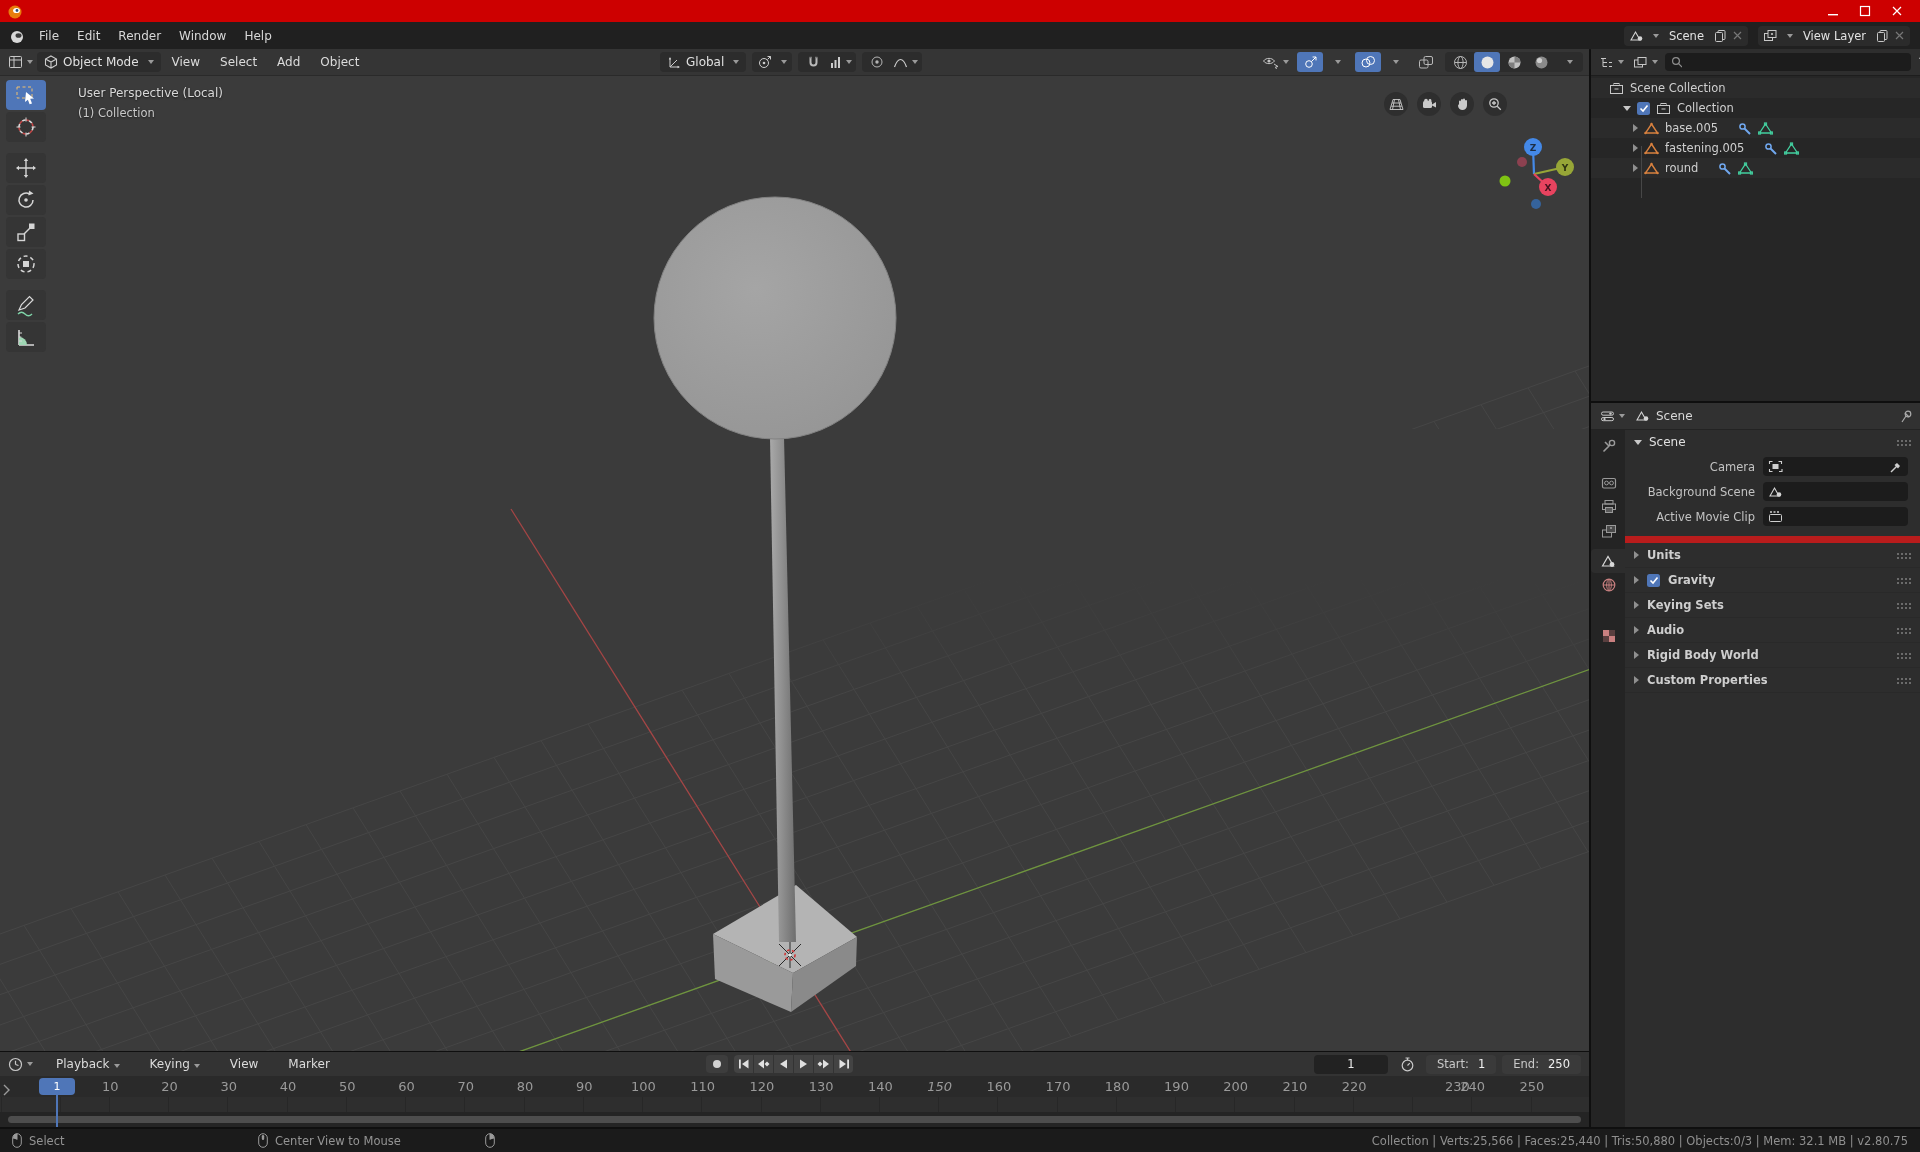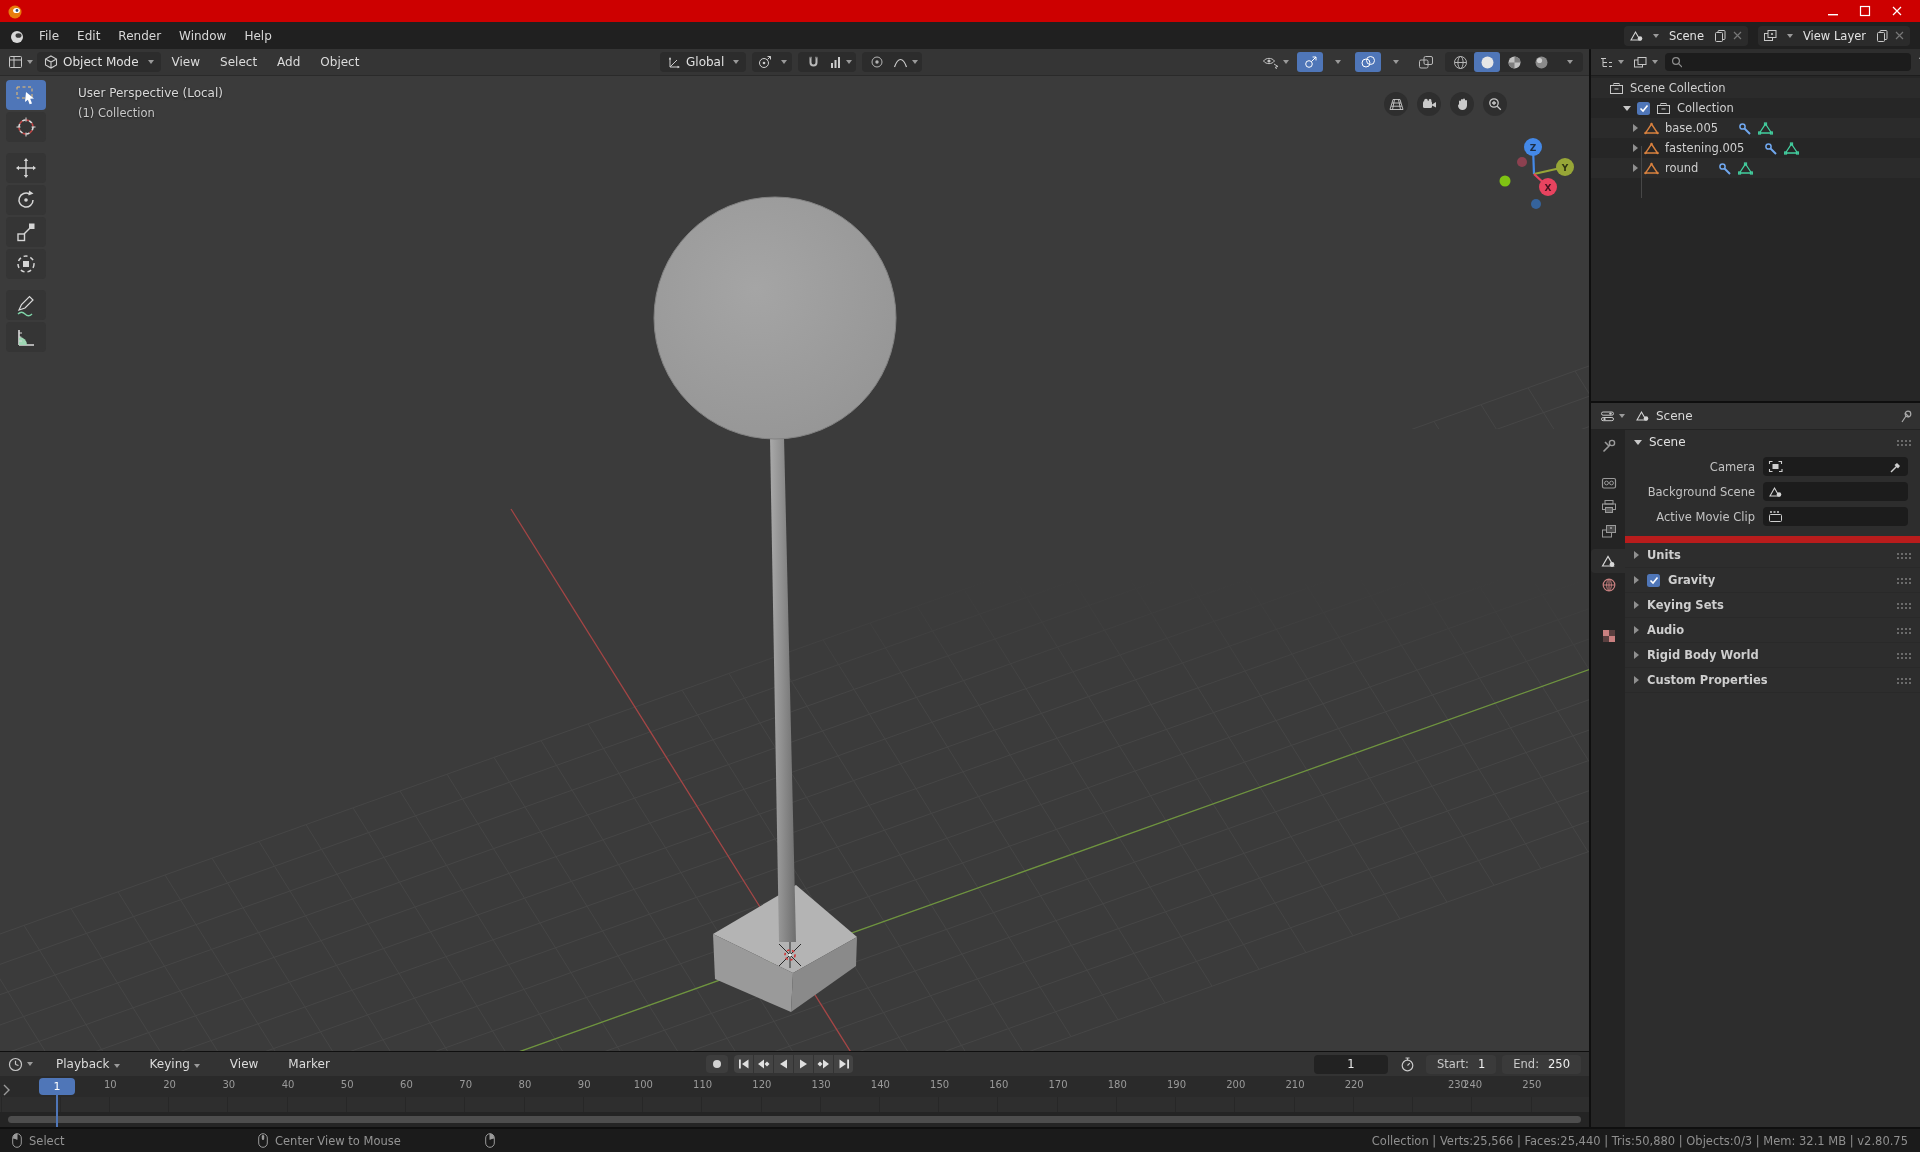--- a/index.html
+++ b/index.html
@@ -101,21 +101,21 @@
   .tbtn.rec{width:22px;border-radius:4px;background:#3d3d3d;}
   .tgroup .tbtn:first-child{border-radius:4px 0 0 4px;}
   .tgroup .tbtn:last-child{border-radius:0 4px 4px 0;}
   .tl-fields{margin-left:auto;display:flex;gap:6px;align-items:center;padding-right:2px;}
   .framebox{width:74px;height:19px;background:#222;border-radius:4px;color:#e8e8e8;display:flex;
             align-items:center;justify-content:center;font-size:11.5px;}
   .rangebox{height:19px;background:#3a3a3a;border-radius:4px;display:flex;align-items:center;
             justify-content:center;gap:9px;padding:0 11px;color:#c9c9c9;font-size:11.5px;}
   .rangebox .val{color:#efefef;}
   .ruler{position:absolute;top:24px;left:0;right:0;height:21px;background:#2a2a2a;border-bottom:1px solid #222;}
-  .tick-num{position:absolute;top:3px;transform:translateX(-50%);color:#9a9a9a;font-size:10px;}
+  .tick-num{position:absolute;top:3px;transform:translateX(-50%);color:#9a9a9a;font-size:13px;}
   .cfbadge{position:absolute;left:39px;top:2px;width:36px;height:17px;background:#4f76b8;border-radius:4px;
            color:#fff;display:flex;align-items:center;justify-content:center;font-size:11px;z-index:2;}
   .track{position:absolute;top:45px;left:0;right:0;height:15px;background:#2e2e2e;
          background-image:repeating-linear-gradient(90deg,rgba(0,0,0,.16) 0 1px,transparent 1px 59.23px);
          background-position:109px 0;}
   .playhead{position:absolute;left:56px;top:43px;width:2px;height:32px;background:#4f76b8;z-index:2;}
   .tl-scroll{position:absolute;left:0;right:0;bottom:0;height:15px;background:#242424;display:flex;
              align-items:center;padding:0 8px;}
   .tl-scrollbar{height:7px;border-radius:4px;background:#4d4d4d;flex:1;}
   .tl-chevron{position:absolute;left:1px;top:31px;}
@@ -944,21 +944,21 @@
       <span class="tick-num" style="left: 347.242px;">50</span>
       <span class="tick-num" style="left: 406.475px;">60</span>
       <span class="tick-num" style="left: 465.708px;">70</span>
       <span class="tick-num" style="left: 524.941px;">80</span>
       <span class="tick-num" style="left: 584.174px;">90</span>
       <span class="tick-num" style="left: 643.407px;">100</span>
       <span class="tick-num" style="left: 702.64px;">110</span>
       <span class="tick-num" style="left: 761.873px;">120</span>
       <span class="tick-num" style="left: 821.106px;">130</span>
       <span class="tick-num" style="left: 880.339px;">140</span>
-      <span class="tick-num" style="left: 939.572px;">150</span>
+      <span class="tick-num" style="left: 939.572px; font-style: italic;">150</span>
       <span class="tick-num" style="left: 998.805px;">160</span>
       <span class="tick-num" style="left: 1058.04px;">170</span>
       <span class="tick-num" style="left: 1117.27px;">180</span>
       <span class="tick-num" style="left: 1176.5px;">190</span>
       <span class="tick-num" style="left: 1235.74px;">200</span>
       <span class="tick-num" style="left: 1294.97px;">210</span>
       <span class="tick-num" style="left: 1354.2px;">220</span>
       <span class="tick-num" style="left: 1413.44px; margin-left: 44px;">230</span>
       <span class="tick-num" style="left: 1472.67px;">240</span>
       <span class="tick-num" style="left: 1531.9px;">250</span>

